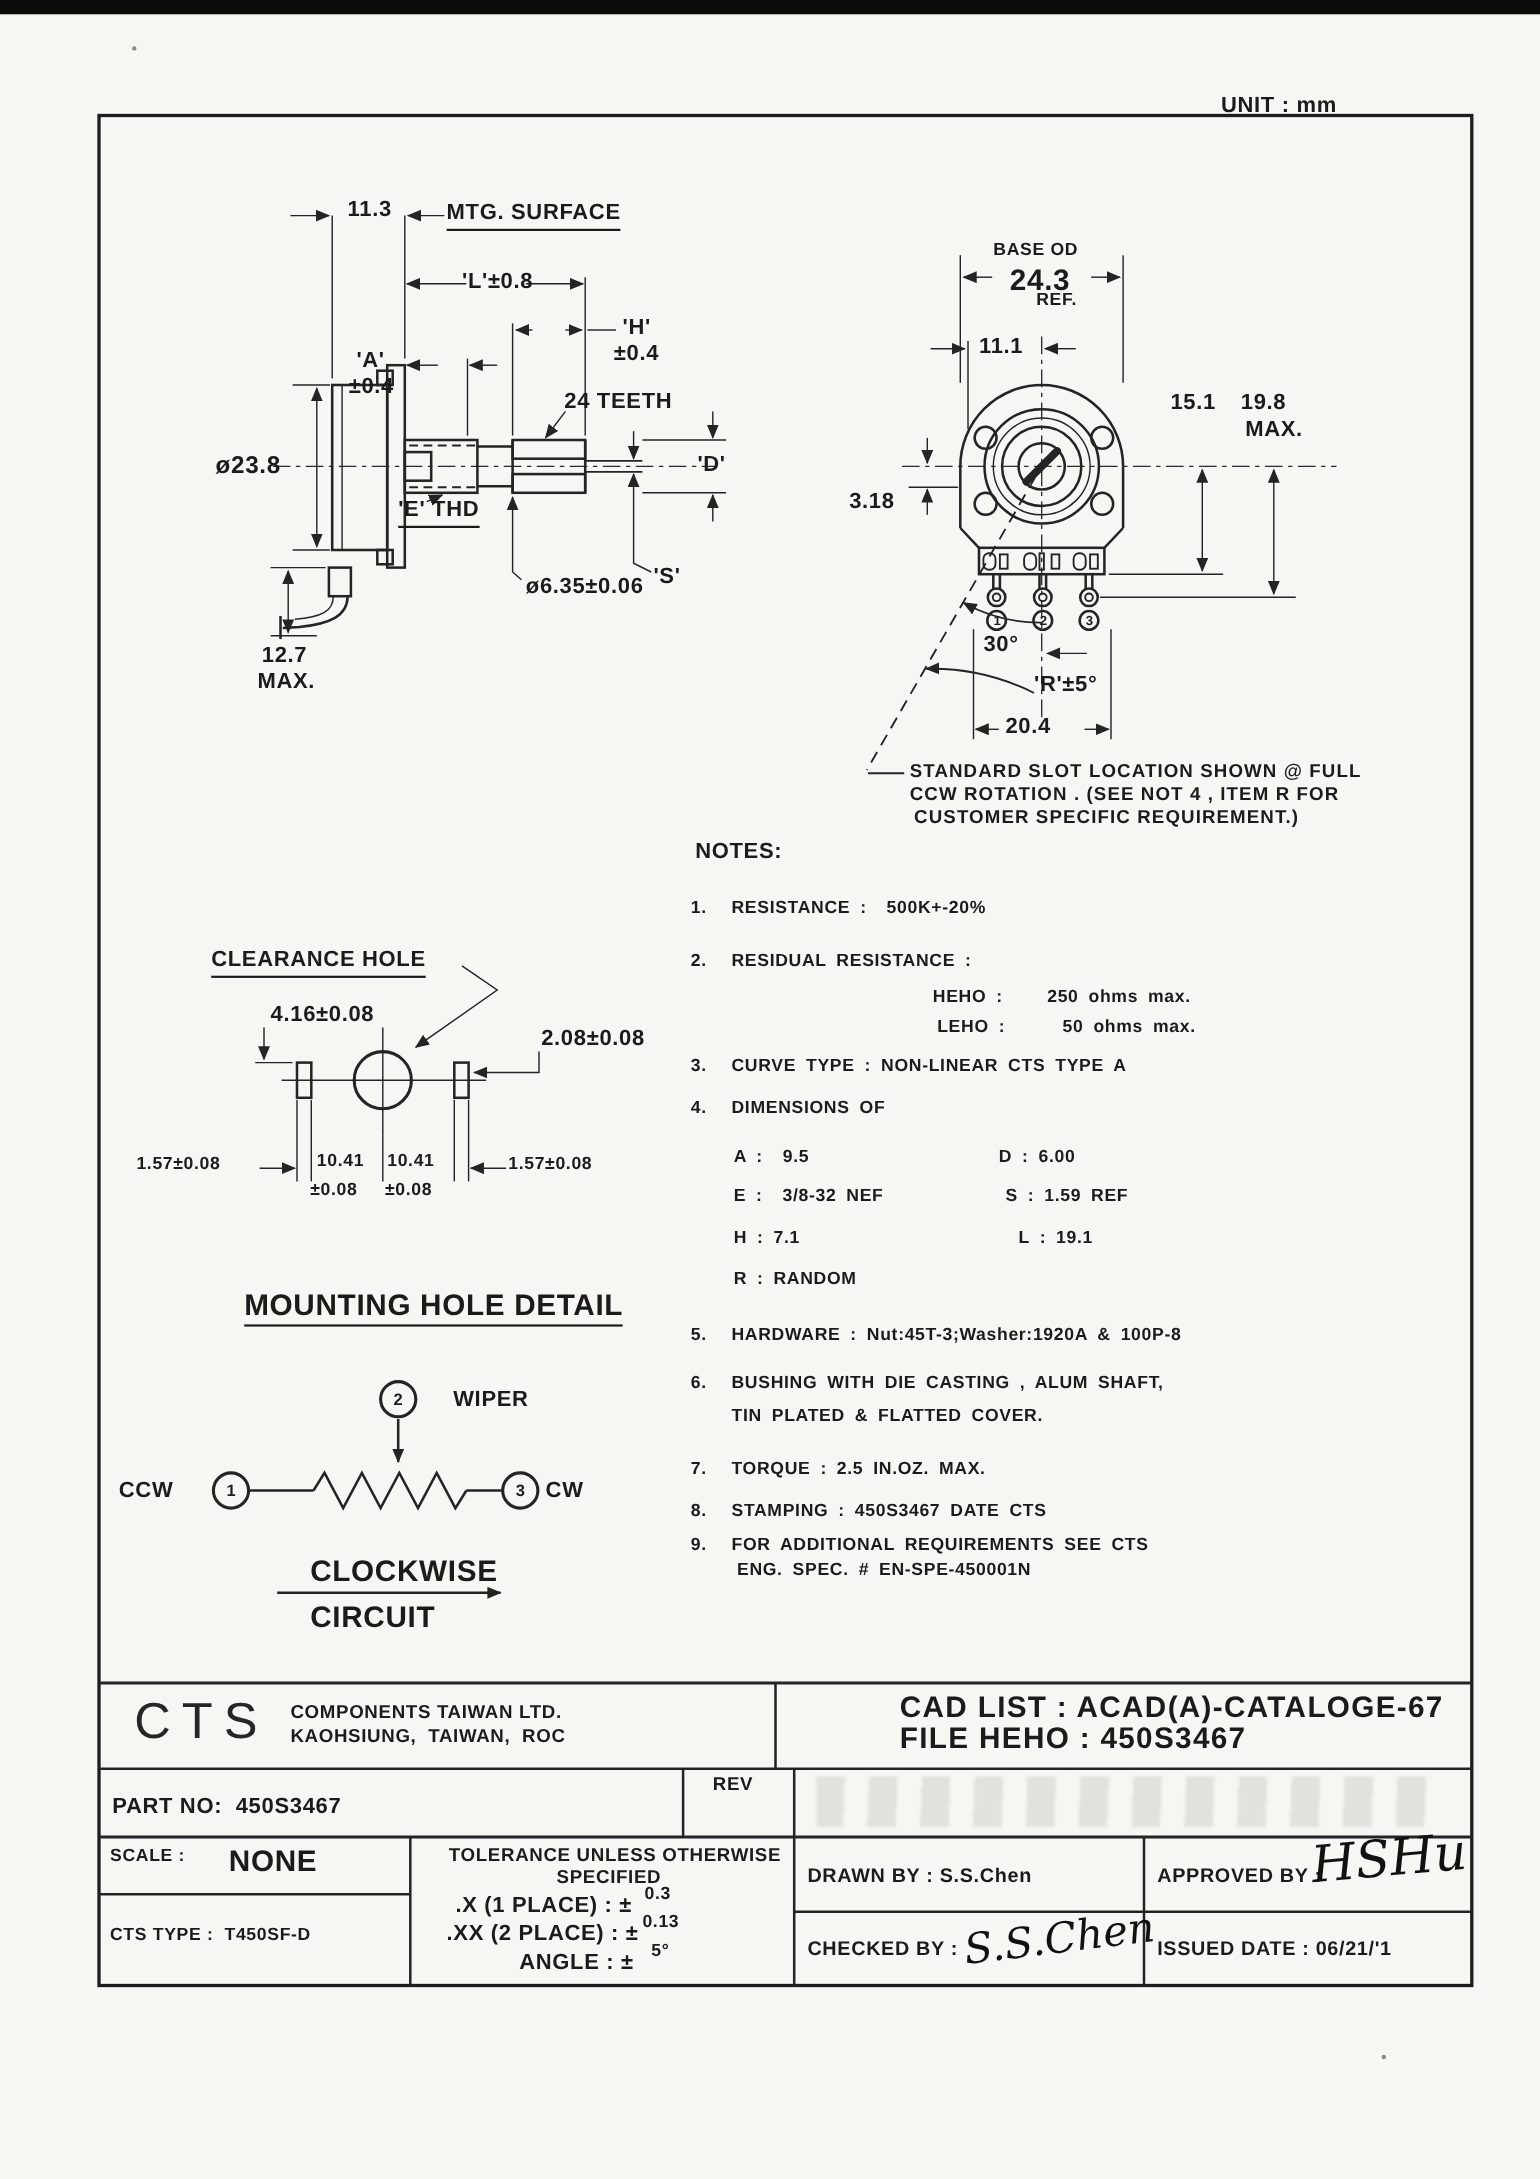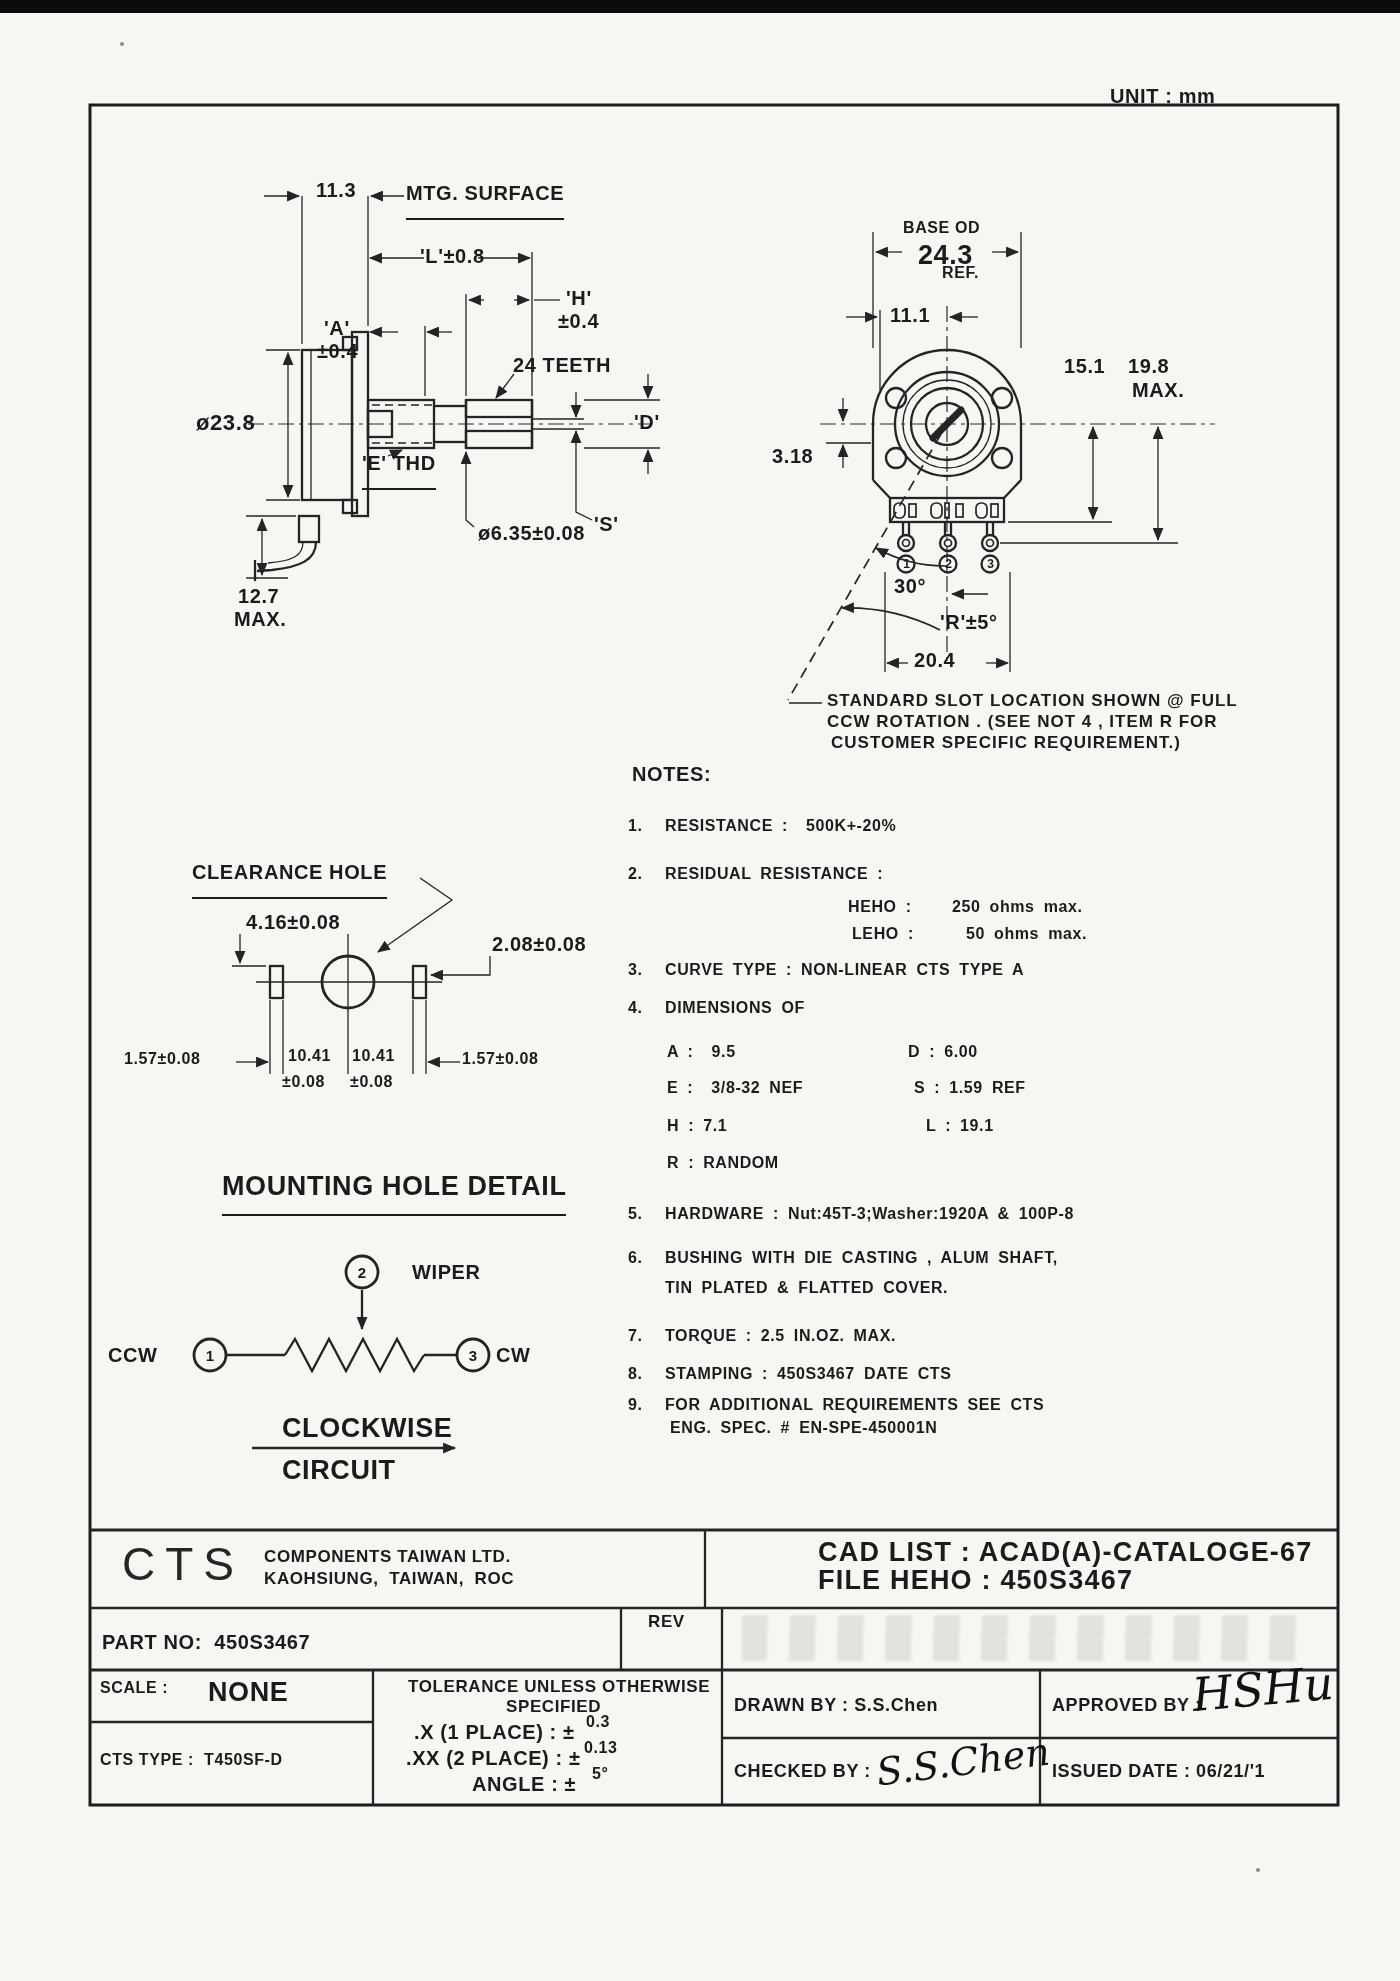--- a/index.html
+++ b/index.html
@@ -3,21 +3,21 @@
 <meta charset="utf-8">
 <style>
   html,body{margin:0;padding:0;background:#dcdcda;}
   .page{position:relative;width:1400px;height:1981px;background:#f7f6f2;overflow:hidden;
         font-family:"Liberation Sans",sans-serif;}
   .topbar{position:absolute;left:0;top:0;width:1400px;height:13px;background:#0c0c0c;}
   .speck{position:absolute;background:#8a8a86;border-radius:50%;}
   .t{position:absolute;font-weight:bold;color:#1b1b1b;white-space:pre;letter-spacing:.6px;line-height:1.05;}.f16{font-size:20px}.f17{font-size:17px}.f18{font-size:18px}
   .f19{font-size:16px}.f20{font-size:20px}.f21{font-size:27px}.f22{font-size:22px}
   .note{word-spacing:4px}
-  .u{border-bottom:2.2px solid #1b1b1b;padding-bottom:14px;}
+  .u{border-bottom:2.2px solid #1b1b1b;padding-bottom:4px;}
   .bd{position:absolute;text-align:center;font-weight:bold;color:#1b1b1b;line-height:1;}
   .logo{font-size:46px;font-weight:400;letter-spacing:10px;color:#262626;}
   .sig{position:absolute;font-family:"DejaVu Serif",serif;font-style:italic;font-weight:normal;color:#111;white-space:pre;}
   .ghost{position:absolute;left:742px;top:1615px;width:560px;height:46px;opacity:.16;filter:blur(1.5px);
          background:repeating-linear-gradient(92deg,#777 0 26px,transparent 26px 48px);}
   svg.art{position:absolute;left:0;top:0;}
   .s1{stroke:#242424;stroke-width:1.3;fill:none}
   .s15{stroke:#242424;stroke-width:1.7;fill:none}
   .s2{stroke:#242424;stroke-width:2.3;fill:none}
   .s25{stroke:#242424;stroke-width:2.8;fill:none}
@@ -220,21 +220,21 @@
   <div class="t f20 u" style="left:406px;top:183px">MTG. SURFACE</div>
   <div class="t f20" style="left:420px;top:246px">'L'±0.8</div>
   <div class="t f20" style="left:566px;top:288px">'H'</div>
   <div class="t f20" style="left:558px;top:311px">±0.4</div>
   <div class="t f20" style="left:324px;top:318px">'A'</div>
   <div class="t f20" style="left:317px;top:341px">±0.4</div>
   <div class="t f20" style="left:513px;top:355px">24 TEETH</div>
   <div class="t f22" style="left:196px;top:411px">ø23.8</div>
   <div class="t f20" style="left:634px;top:412px">'D'</div>
   <div class="t f20" style="left:594px;top:514px">'S'</div>
-  <div class="t f20" style="left:478px;top:523px">ø6.35±0.08</div>
+  <div class="t f20" style="left:478px;top:523px">ø6.35±0.06</div>
   <div class="t f20 u" style="left:362px;top:453px">'E' THD</div>
   <div class="t f20" style="left:238px;top:586px">12.7</div>
   <div class="t f20" style="left:234px;top:609px">MAX.</div>
 
   <div class="t f19" style="left:903px;top:220px">BASE OD</div>
   <div class="t f21" style="left:918px;top:241px">24.3</div>
   <div class="t f19" style="left:942px;top:265px">REF.</div>
   <div class="t f20" style="left:890px;top:305px">11.1</div>
   <div class="t f20" style="left:772px;top:446px">3.18</div>
   <div class="t f20" style="left:1064px;top:356px">15.1</div>

